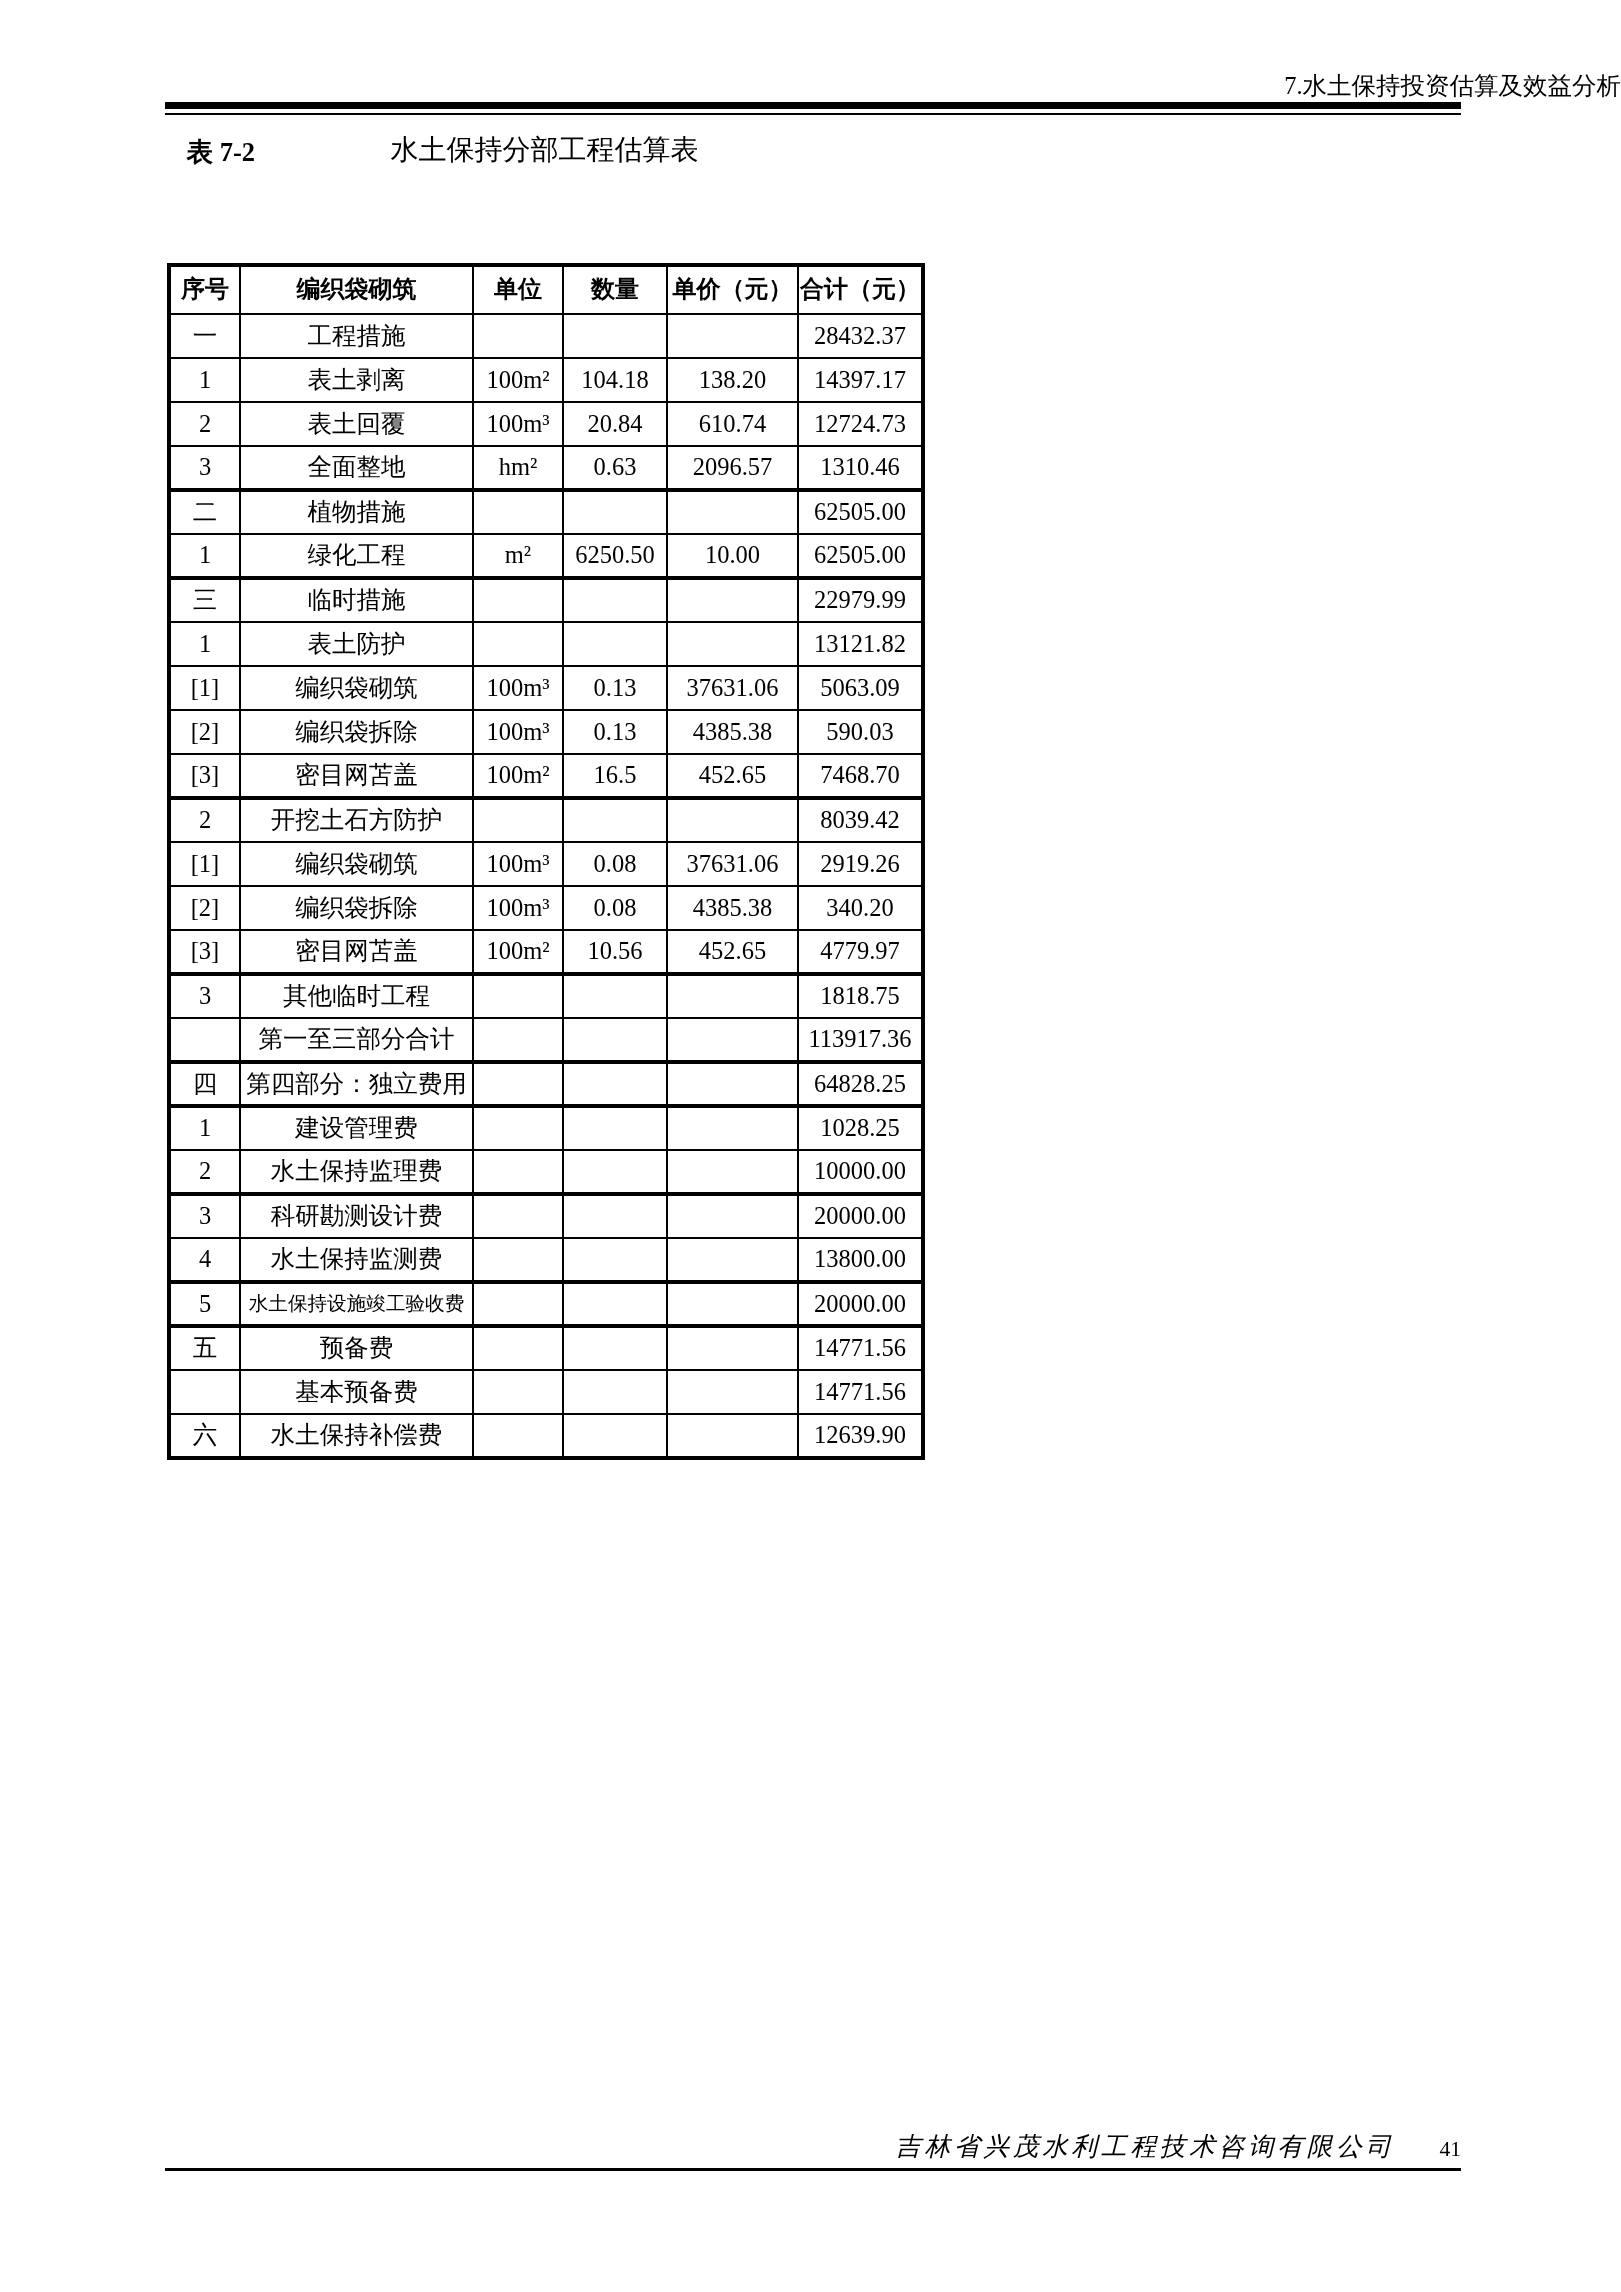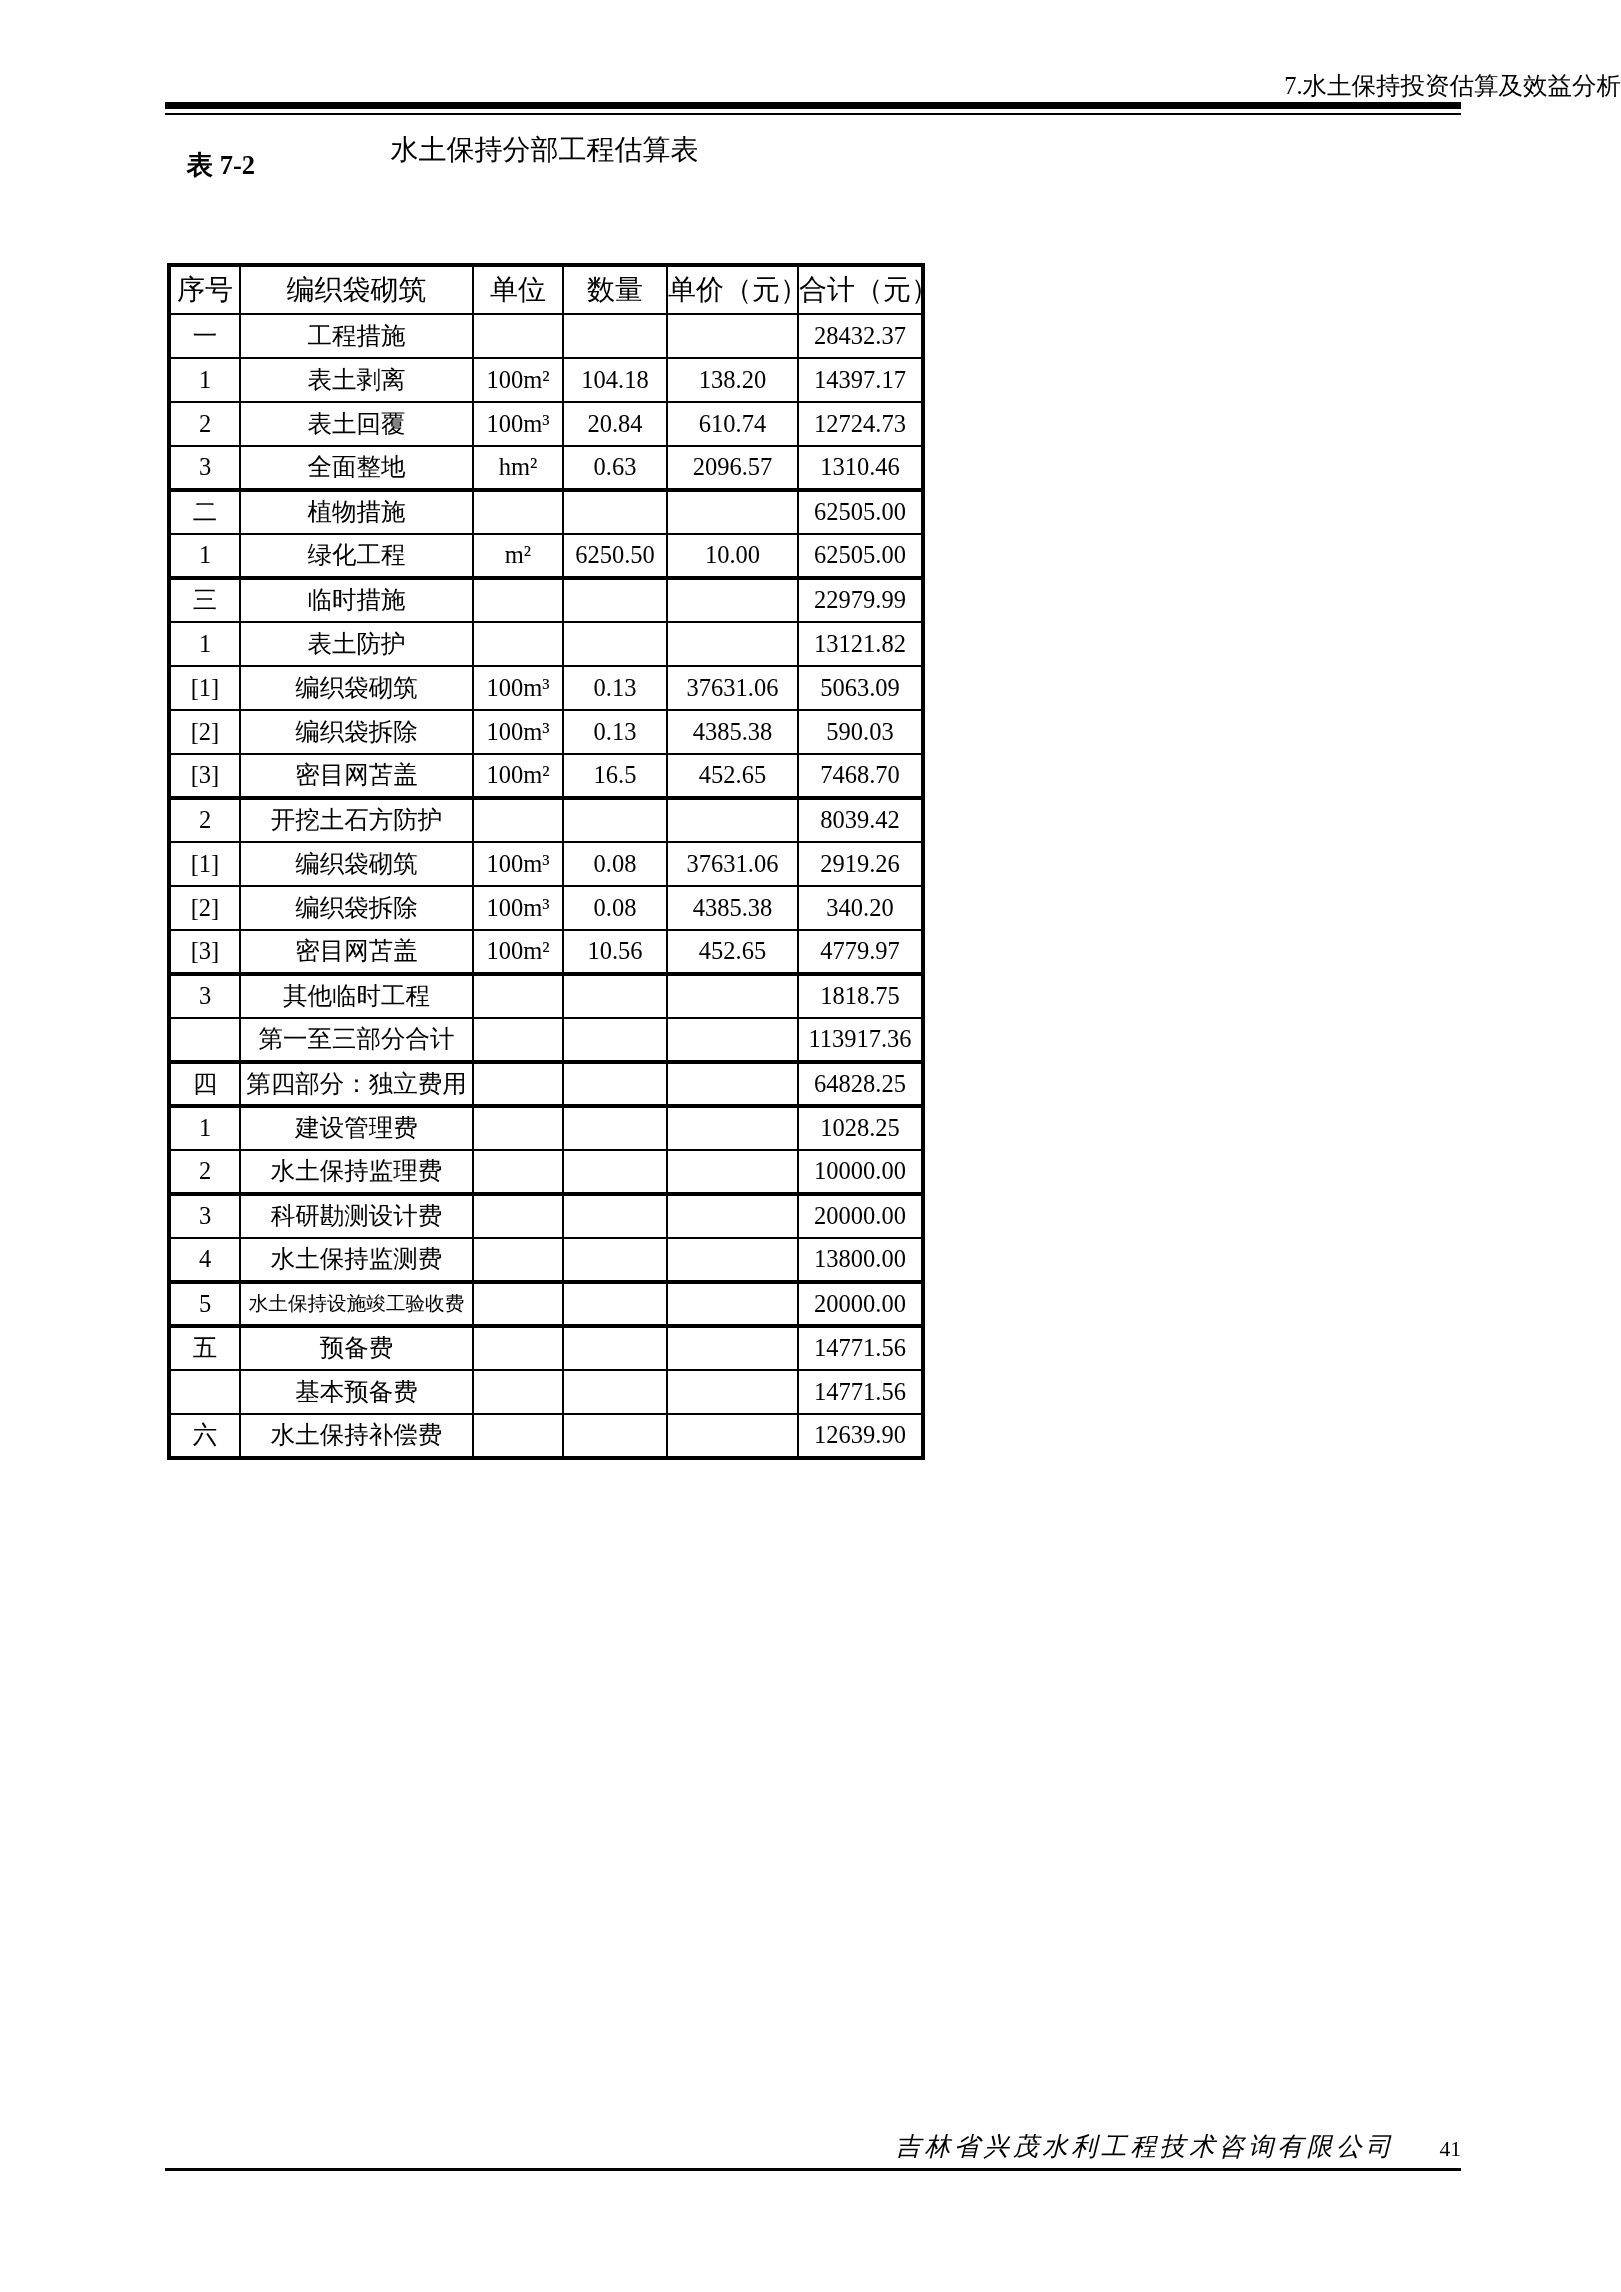--- a/index.html
+++ b/index.html
@@ -7,36 +7,36 @@
     width:1621px;height:2293px;position:relative;background:#ffffff;color:#000;
     font-family:"Liberation Serif","DejaVu Serif",serif;
   }
   .doc-header-title{
     position:absolute;top:71px;left:0;width:1621px;text-align:right;
     font-size:24.5px;line-height:29px;
   }
   .rule-thick{position:absolute;top:102px;left:165px;width:1296px;height:6.9px;background:#000;}
   .rule-thin{position:absolute;top:113px;left:165px;width:1296px;height:2px;background:#000;}
   .caption-row{position:absolute;top:131px;left:167px;width:755px;height:41px;}
-  .table-label{position:absolute;left:19.6px;top:2.9px;font-weight:bold;font-size:26.5px;white-space:nowrap;margin-top:13px;}
+  .table-label{position:absolute;left:19.6px;top:2.9px;font-weight:bold;font-size:26.5px;white-space:nowrap;}
   .table-title{position:absolute;left:0;top:0;width:100%;text-align:center;font-weight:normal;font-size:28px;white-space:nowrap;}
   table.estimate{
     position:absolute;top:263px;left:167px;width:755px;
     border-collapse:collapse;table-layout:fixed;
     border:4.9px solid #000;
   }
   table.estimate th,table.estimate td{
     border-left:2px solid #000;border-right:2px solid #000;
     border-top:2.9px solid #000;border-bottom:2.9px solid #000;
     text-align:center;vertical-align:middle;
     padding:0;line-height:1.15;overflow:hidden;white-space:nowrap;
   }
   table.estimate thead tr{height:49px;}
   table.estimate tbody tr{height:44px;}
-  table.estimate th{font-size:28px;font-weight:normal;}
+  table.estimate th{font-size:24px;font-weight:bold;}
   table.estimate td{font-size:24.5px;}
   table.estimate tbody tr.thick-top td{border-top:4.9px solid #000;}
   td.cell-name.tight{font-size:19.6px;letter-spacing:0;}
   .footer-line{position:absolute;top:2168px;left:165px;width:1296px;height:2.9px;background:#000;}
   .page-number{position:absolute;top:2137px;left:165px;width:1296px;text-align:right;font-size:21.6px;}
   .footer-company{position:absolute;top:2129px;right:226px;font-size:25.5px;font-style:italic;letter-spacing:3.9px;white-space:nowrap;}
 </style>
 </head>
 <body>
 

